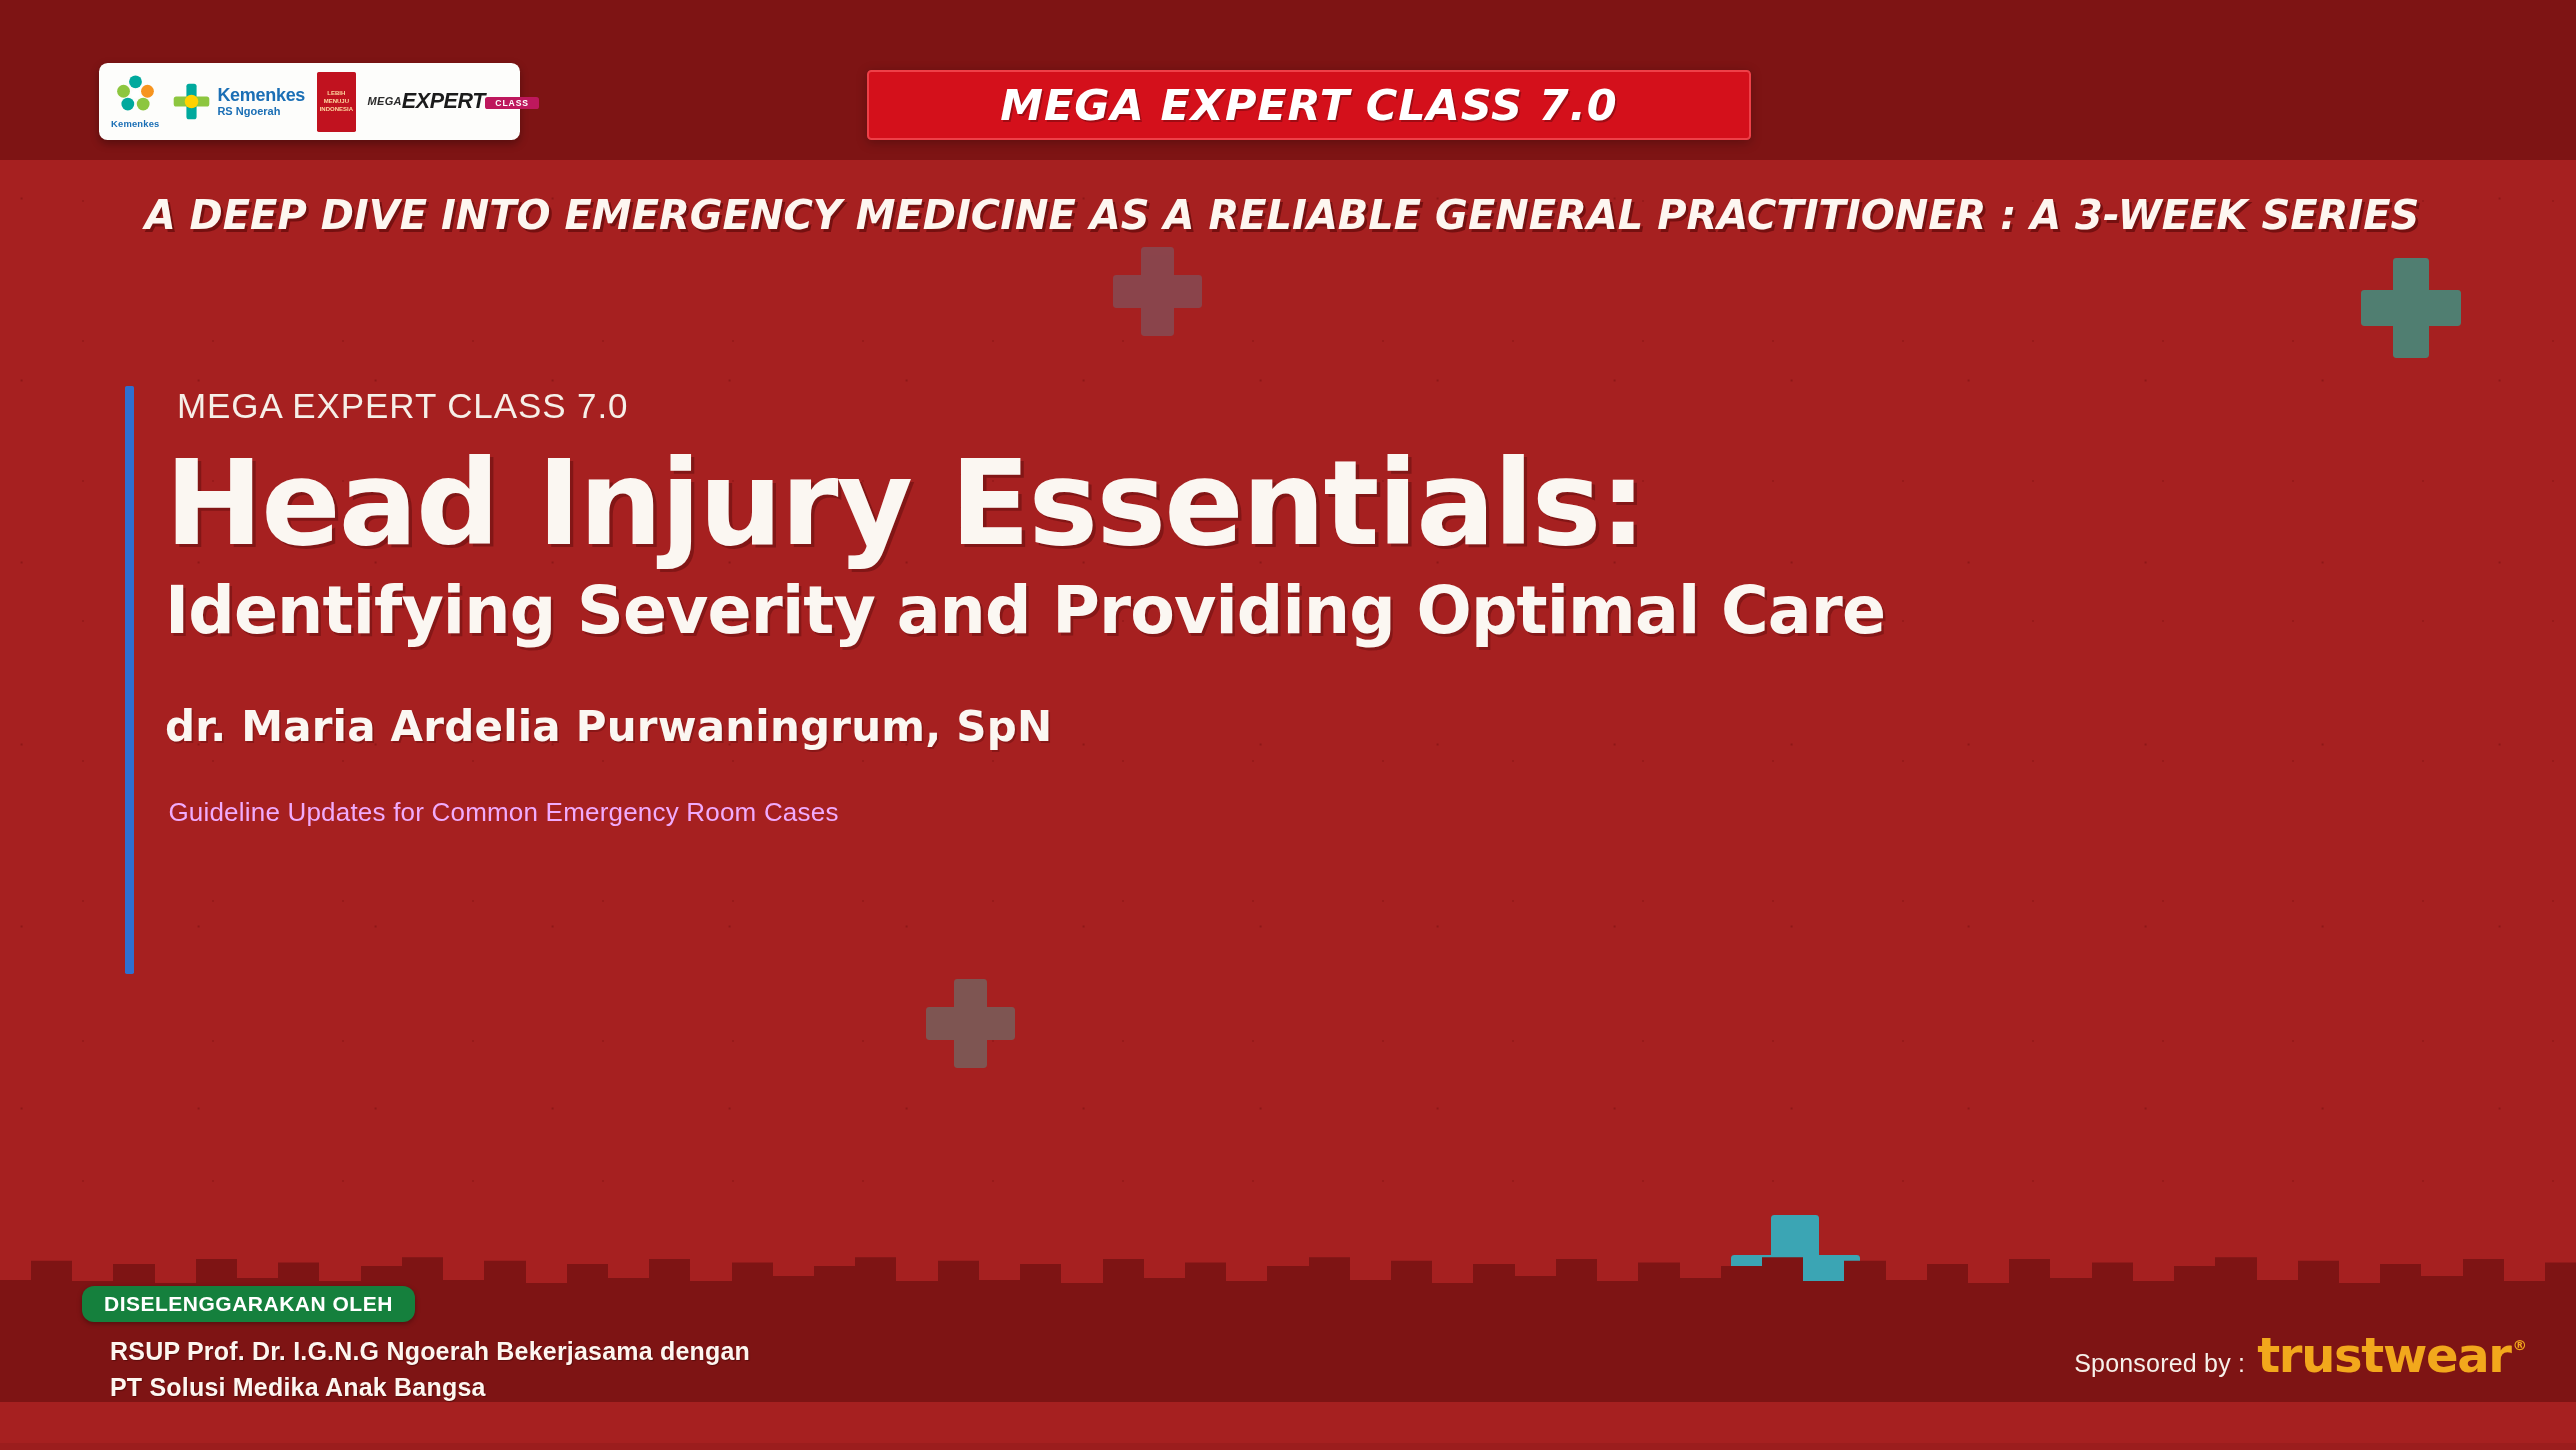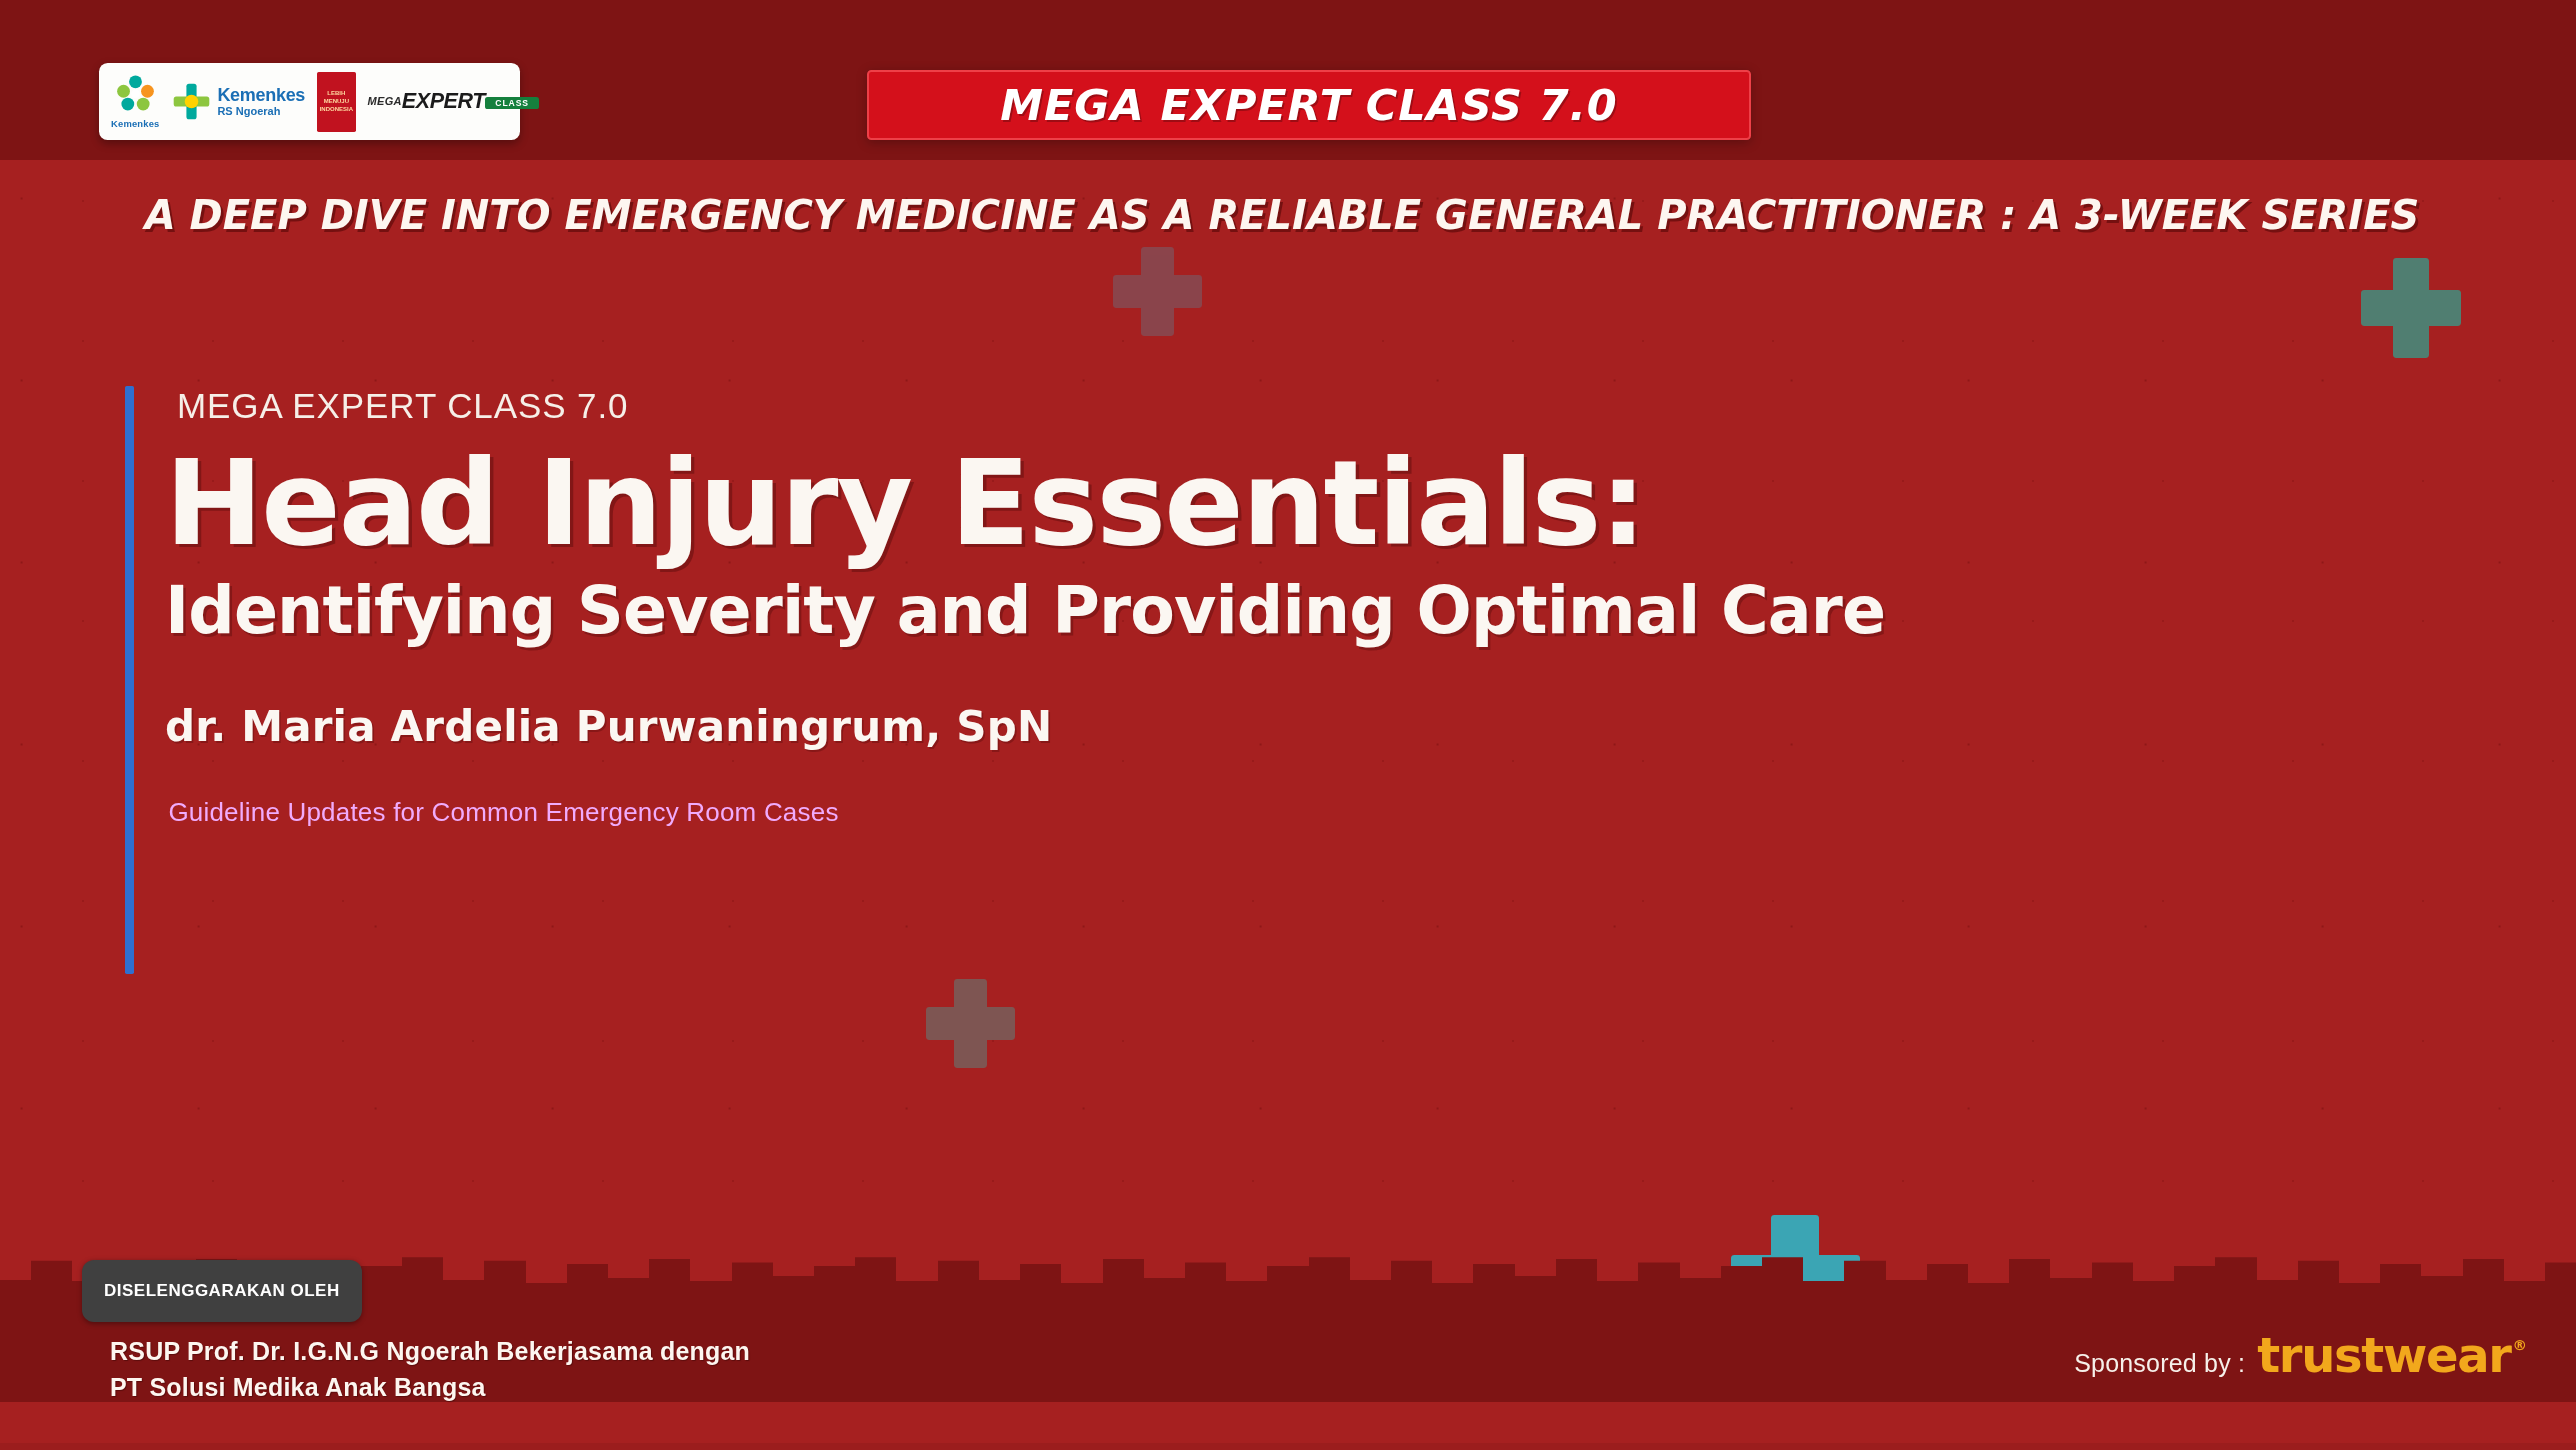--- a/index.html
+++ b/index.html
@@ -139,21 +139,21 @@
   .red-tile{
     width:46px; height:60px; background:#c1121f; border-radius:1.7px;
     display:flex; flex-direction:column; justify-content:center; align-items:center;
     gap:1.7px; padding:2.6px;
   }
   .red-tile span{ font-size:6px; font-weight:bold; color:#ffd9a0; line-height:1.05; text-align:center; }
   .mec-logo{ display:flex; align-items:center; line-height:1; }
   .mec-logo .m1{ font-size:11px; font-weight:bold; font-style:italic; color:#2b2b2b; letter-spacing:0.3px;}
   .mec-logo .m2{ font-size:21.5px; font-weight:bold; font-style:italic; color:#1b1b1b; letter-spacing:-0.4px; }
   .mec-logo .m3{
-    font-size:8.6px; font-weight:bold; color:#fff; background:#15803d;
+    font-size:8.6px; font-weight:bold; color:#fff; background:#be185d;
     padding:1.7px 10.3px; border-radius:2.6px; margin-top:2.6px; letter-spacing:0.9px;
   }
 
   
   .header-banner{
     position:absolute; left:867px; top:70px;
     width:884px; height:70px;
     background:#d4101b;
     border:2.6px solid #ee4048;
     border-radius:4.3px;
@@ -230,24 +230,24 @@
     font-size:26px; color:#f0abfc; line-height:1.38; font-weight:400;
     letter-spacing:0.2px;
   }
 
   
   .footer-left{
     position:absolute; left:82px; bottom:45px;
   }
   .organizer-badge{
     display:inline-block;
-    background:#404040;
+    background:#15803d;
     color:#fff;
-    font-size:17px; font-weight:bold; letter-spacing:0.5px;
-    padding:21px 22px;
+    font-size:21px; font-weight:bold; letter-spacing:0.5px;
+    padding:6px 22px;
     border-radius:12px;
     margin-bottom:12px;
     box-shadow:0 1.7px 5.2px rgba(0,0,0,.35);
   }
   .organizer-lines{
     color:#fdf6f0; font-size:25px; font-weight:bold; line-height:1.42;
     letter-spacing:0.2px;
     text-shadow:0.9px 0.9px 0.9px rgba(60,6,6,.5);
     margin-left:28px;
   }

